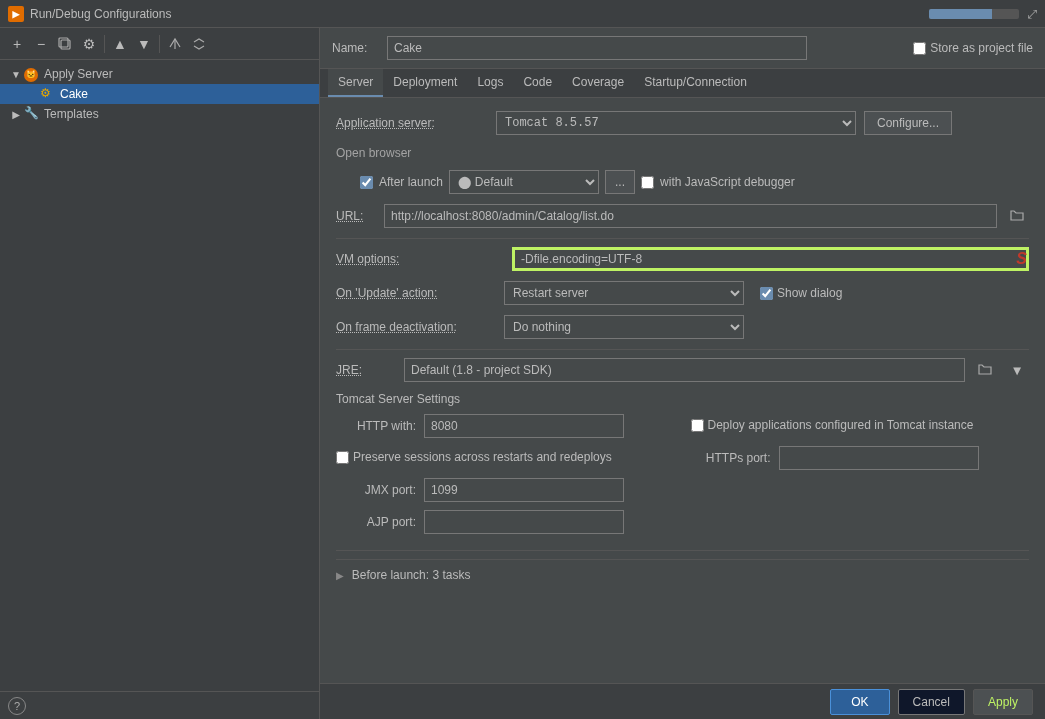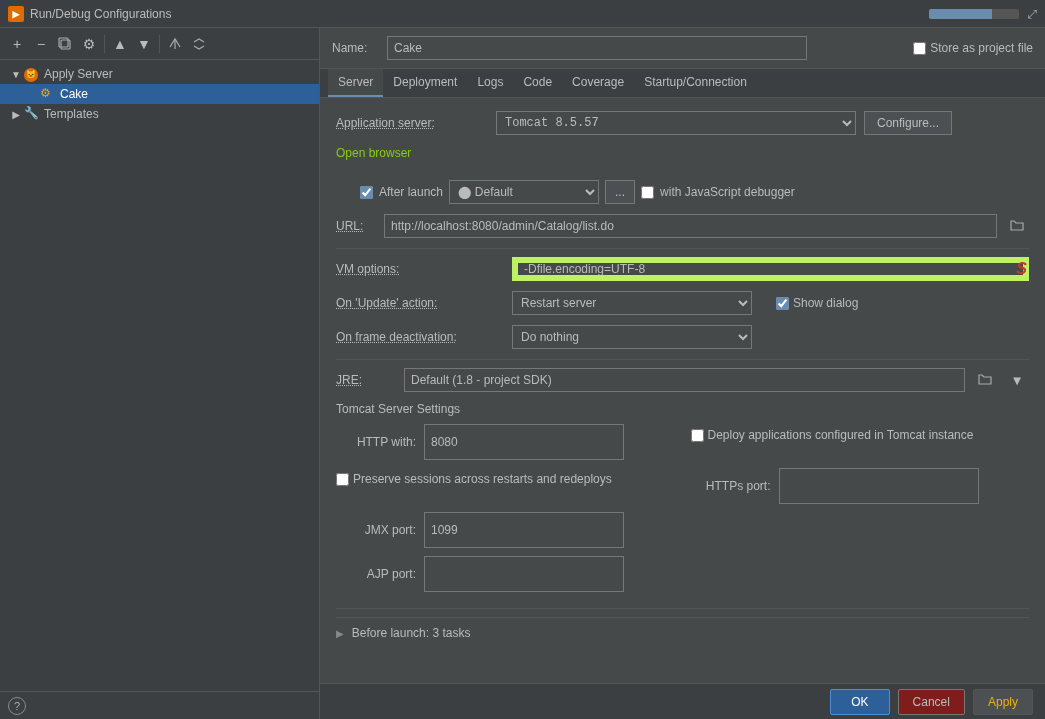--- a/index.html
+++ b/index.html
@@ -226,23 +226,23 @@
       color: #bbbbbb;
       padding: 0 12px;
       font-size: 12px;
       cursor: pointer;
       margin-left: 8px;
     }
     .open-browser-section {
       margin-bottom: 10px;
     }
     .open-browser-label {
-      color: #84cc16;
-      font-size: 12px;
-      margin-bottom: 20px;
+      color: #a3a3a3;
+      font-size: 12px;
+      margin-bottom: 10px;
     }
     .browser-row {
       display: flex;
       align-items: center;
       gap: 6px;
       padding-left: 24px;
     }
     input[type="checkbox"] {
       accent-color: #6a8caf;
       cursor: pointer;
@@ -311,41 +311,41 @@
     .vm-input-wrapper {
       flex: 1;
       position: relative;
       display: flex;
       align-items: center;
     }
     .vm-input-wrapper input {
       width: 100%;
       height: 24px;
       background: #45494a;
-      border: 6px solid #bef264;
+      border: 3px solid #bef264;
       color: #bbbbbb;
       padding: 2px 6px;
       font-size: 12px;
       outline: none;
     }
     .s-logo {
       position: absolute;
       right: 2px;
       top: 50%;
       transform: translateY(-50%);
       font-size: 16px;
       font-weight: bold;
       color: #c0392b;
       font-style: italic;
     }
     .action-row {
       display: flex;
       align-items: center;
       margin-bottom: 10px;
-      gap: 16px;
+      gap: 8px;
     }
     .action-label {
       min-width: 160px;
       color: #bbbbbb;
       font-size: 12px;
       text-decoration: underline dotted;
     }
     .action-select {
       width: 240px;
       height: 24px;
@@ -416,21 +416,21 @@
       gap: 8px;
     }
     .port-label {
       min-width: 80px;
       color: #bbbbbb;
       font-size: 12px;
       text-align: right;
     }
     .port-input {
       width: 200px;
-      height: 36px;
+      height: 24px;
       background: #45494a;
       border: 1px solid #777;
       color: #bbbbbb;
       padding: 7px 6px;
       font-size: 12px;
       outline: none;
     }
     .deploy-check-label {
       display: flex;
       align-items: center;
@@ -469,33 +469,33 @@
       background: #2d6099;
       border: 1px solid #4a90d9;
       color: white;
       padding: 0 20px;
       font-size: 12px;
       cursor: pointer;
       border-radius: 2px;
     }
     .cancel-btn {
       height: 26px;
-      background: #7f1d1d;
+      background: #0f172a;
       border: 1px solid #777;
       color: #bbbbbb;
       padding: 0 14px;
       font-size: 12px;
       cursor: pointer;
       border-radius: 2px;
     }
     .apply-btn {
       height: 26px;
       background: #4c5052;
       border: 1px solid #555;
-      color: #eab308;
+      color: #bef264;
       padding: 0 14px;
       font-size: 12px;
       cursor: not-allowed;
       border-radius: 2px;
     }
     .divider {
       border: none;
       border-top: 1px solid #555;
       margin: 8px 0;
     }

